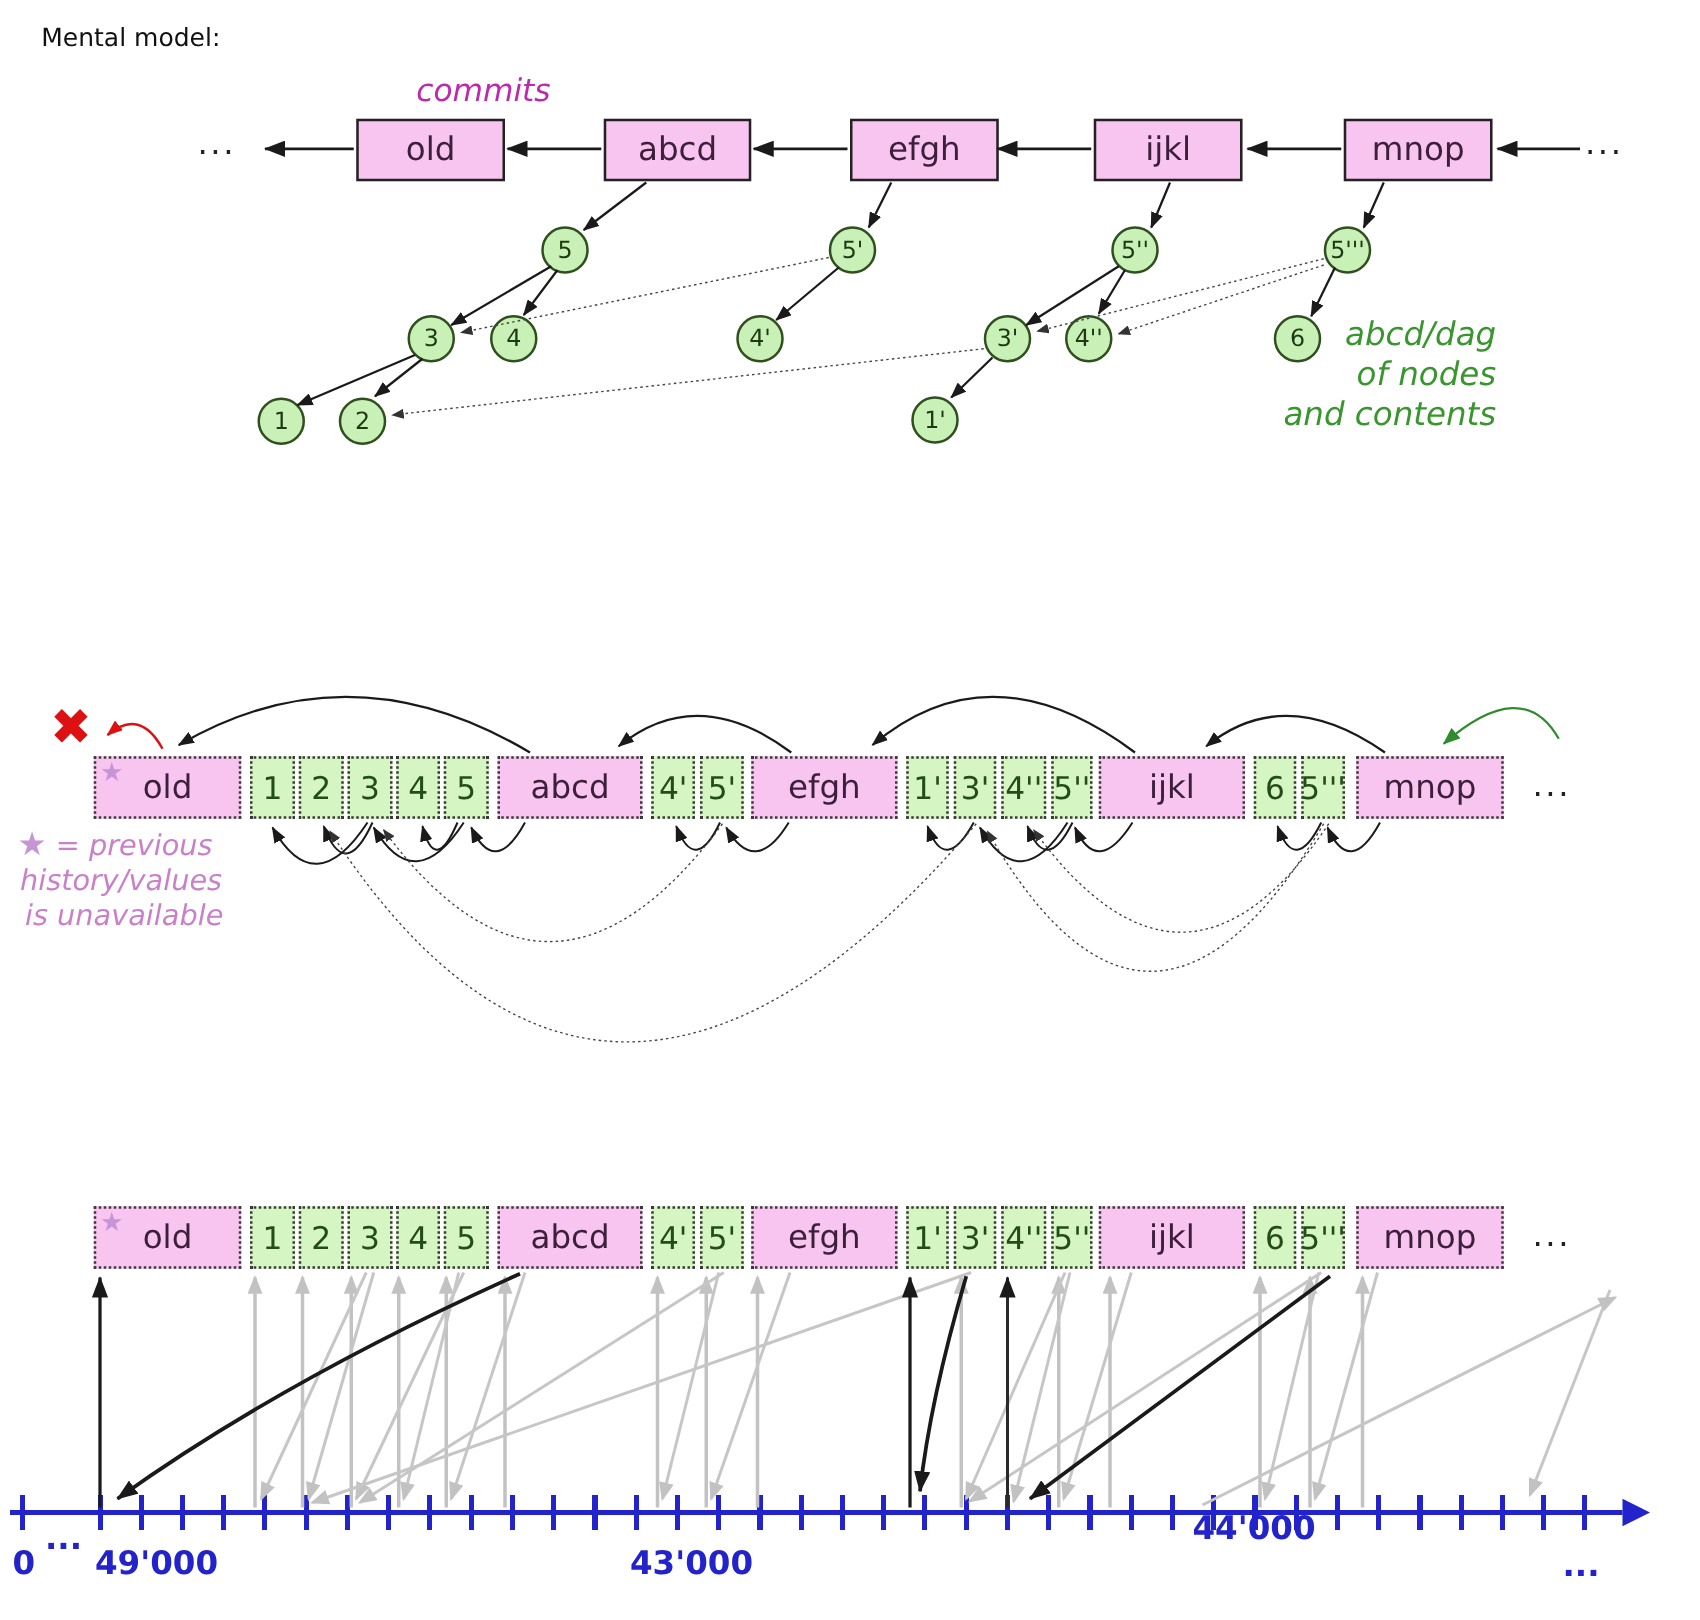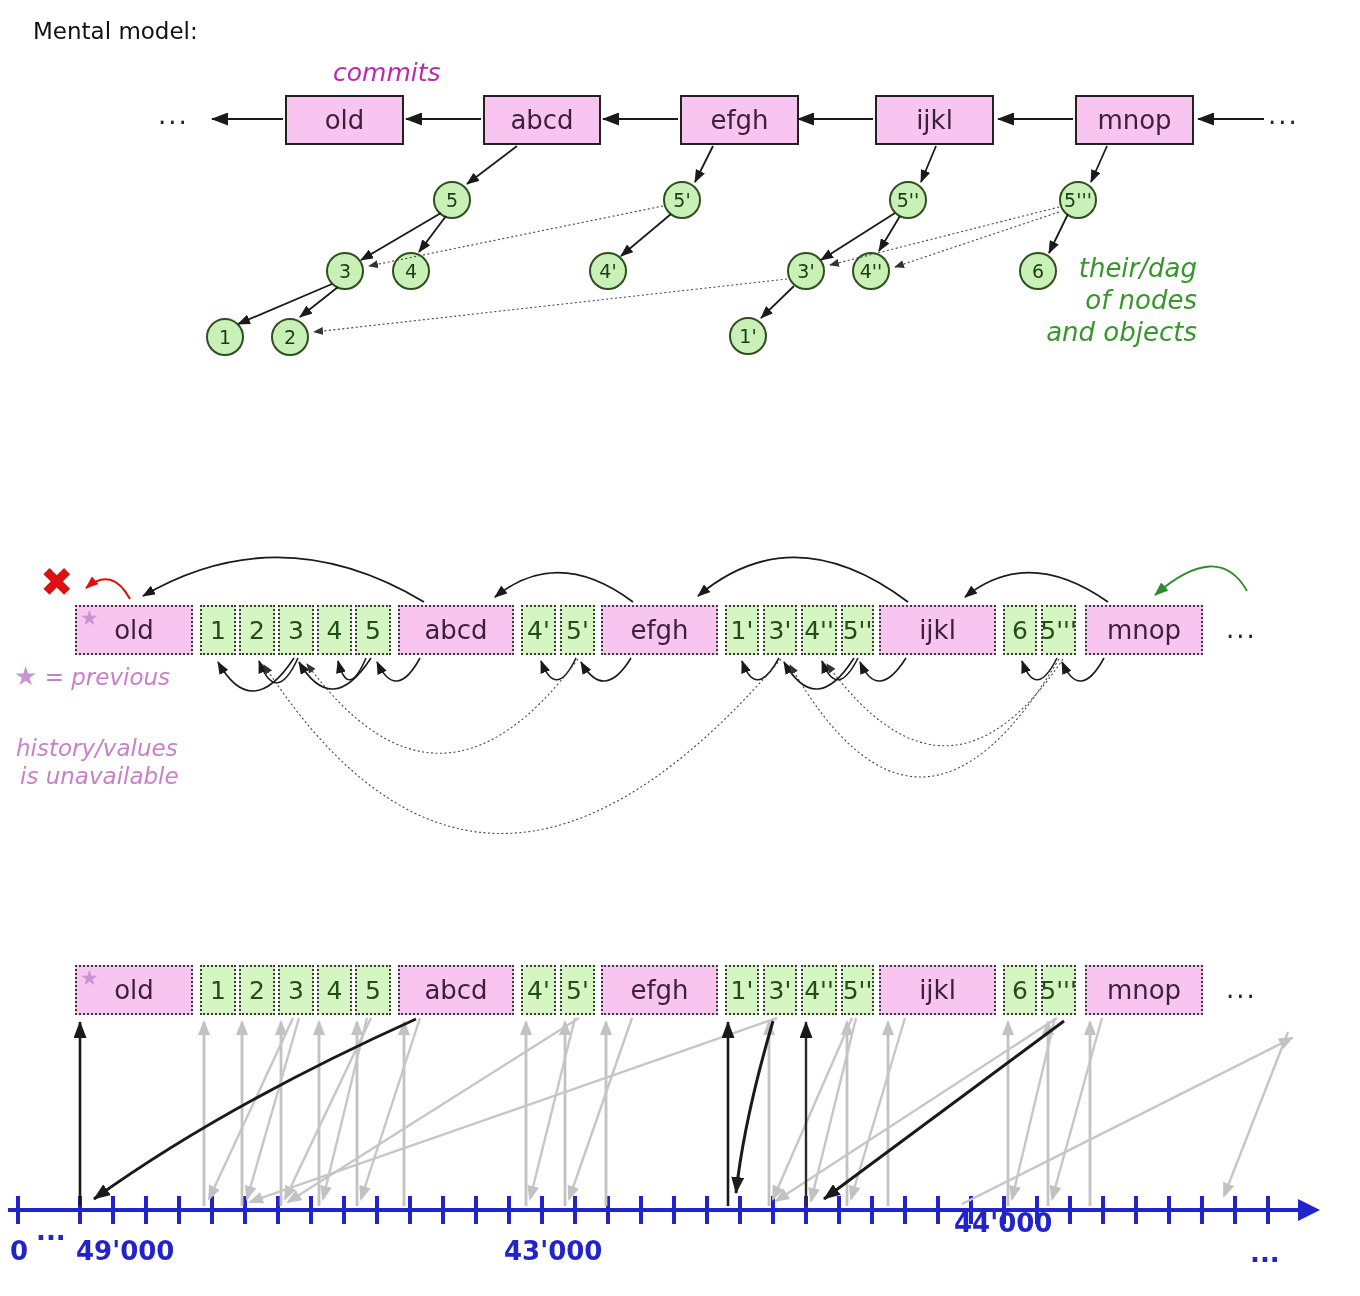--- a/index.html
+++ b/index.html
@@ -1,19 +1,19 @@
 <!DOCTYPE html>
 <html><head>
 <meta charset="utf-8">
 <style>
   html,body{margin:0;padding:0;background:#fff;}
   #app{position:relative;width:1360px;height:1296px;background:#ffffff;overflow:hidden;
        font-family:"DejaVu Sans","Liberation Sans",sans-serif;color:#1a1a1a;}
   .abs{position:absolute;}
-  .title{font-size:23px;color:#111;}
+  .title{font-size:20px;color:#111;}
   
   .commit1{position:absolute;height:46px;background:#f8c4f0;border:2px solid #222;
            display:flex;align-items:center;justify-content:center;
            font-size:26px;color:#3b1f3b;}
   .circle{position:absolute;width:38px;height:38px;border-radius:50%;background:#c9f0b6;
           border:2px solid #2f4f1f;display:flex;align-items:center;justify-content:center;
           font-size:19px;color:#1d3a12;box-sizing:border-box;}
   .ell{font-size:26px;color:#222;letter-spacing:2px;}
   .commits-label{font-size:25px;font-style:italic;color:#bb2aae;}
   .note{font-size:26px;font-style:italic;color:#39962e;text-align:right;line-height:32px;}
@@ -63,23 +63,23 @@
   <div class="circle" style="left:392px;top:252px;">4</div>
   <div class="circle" style="left:589px;top:252px;">4'</div>
   <div class="circle" style="left:787px;top:252px;">3'</div>
   <div class="circle" style="left:852px;top:252px;">4''</div>
   <div class="circle" style="left:1019px;top:252px;">6</div>
   <div class="circle" style="left:206px;top:318px;">1</div>
   <div class="circle" style="left:271px;top:318px;">2</div>
   <div class="circle" style="left:729px;top:317px;">1'</div>
 
   <div class="abs note" style="left:990px;top:252px;width:207px;">
-    <div>their/dag</div>
+    <div>abcd/dag</div>
     <div>of nodes</div>
-    <div>and objects</div>
+    <div>and contents</div>
   </div>
 
 
   <div class="abs redx" style="left:40px;top:562px;">✖</div>
 
   <div class="pbox" style="left:75px;top:605px;width:118px;">
     <span class="star">★</span>
     <span>old</span>
   </div>
   <div class="gbox" style="left:200px;top:605px;width:36px;">1</div>
@@ -96,21 +96,21 @@
   <div class="gbox" style="left:801px;top:605px;width:36px;">4''</div>
   <div class="gbox" style="left:841px;top:605px;width:33px;">5''</div>
   <div class="pbox" style="left:879px;top:605px;width:117px;">ijkl</div>
   <div class="gbox" style="left:1003px;top:605px;width:34px;">6</div>
   <div class="gbox" style="left:1041px;top:605px;width:35px;">5'''</div>
   <div class="pbox" style="left:1085px;top:605px;width:118px;">mnop</div>
   <div class="abs ell" style="left:1226px;top:614px;">...</div>
 
   <div class="abs legend" style="left:14px;top:662px;width:180px;">
     <div><span class="legend-star">★</span> <span>= previous</span></div>
-    <div style="margin-left:2px;margin-top:43px;">history/values</div>
+    <div style="margin-left:2px;">history/values</div>
     <div style="margin-left:6px;">is unavailable</div>
   </div>
 
 
   <div class="pbox" style="left:75px;top:965px;width:118px;">
     <span class="star">★</span>
     <span>old</span>
   </div>
   <div class="gbox" style="left:200px;top:965px;width:36px;">1</div>
   <div class="gbox" style="left:239px;top:965px;width:36px;">2</div>

